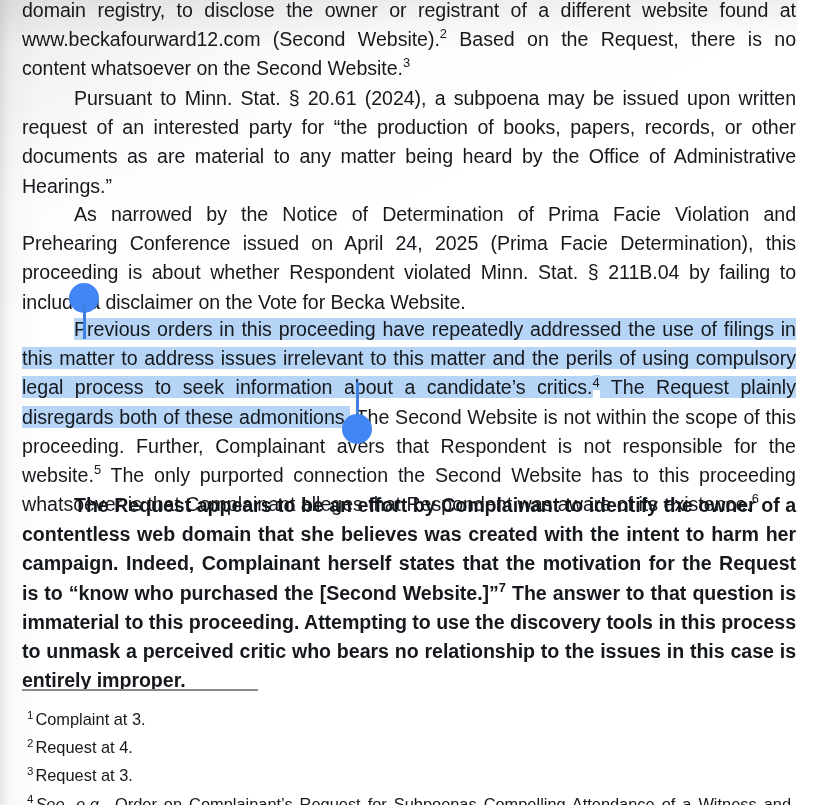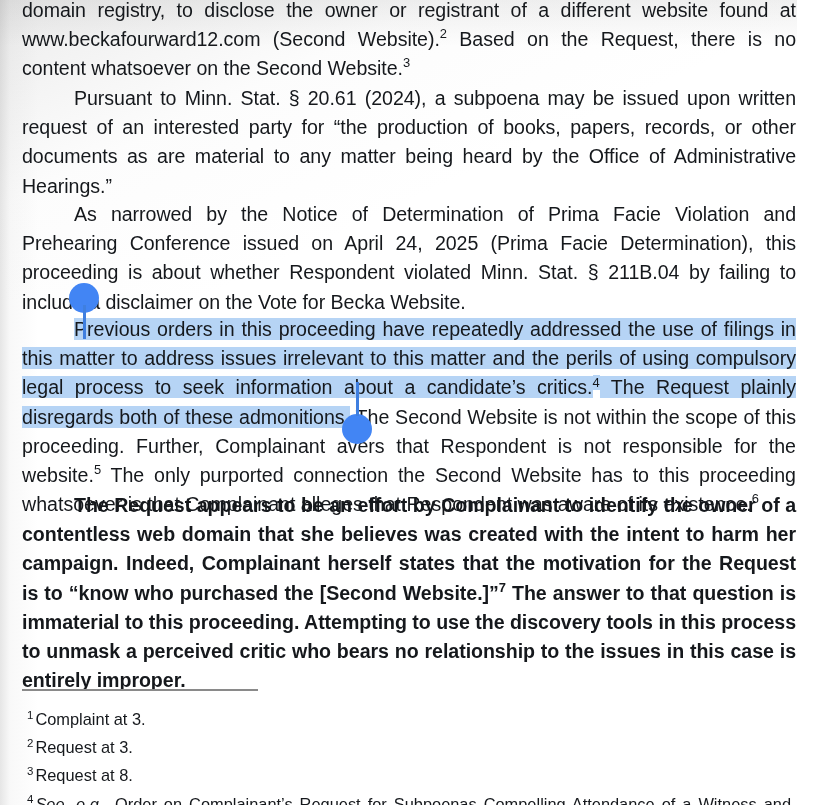--- a/index.html
+++ b/index.html
@@ -180,24 +180,24 @@
     <span>The Request appears to be an effort by Complainant to identify the owner of a contentless web domain that she believes was created with the intent to harm her campaign. Indeed, Complainant herself states that the motivation for the Request is to “know who purchased the [Second Website.]”</span><sup>7</sup><span> The answer to that question is immaterial to this proceeding. Attempting to use the discovery tools in this process to unmask a perceived critic who bears no relationship to the issues in this case is entirely improper.</span>
   </div>
 
   <div id="footnote-rule"></div>
 
   <div class="footnotes">
     <p class="footnote">
       <span class="fn-mark">1</span><span>Complaint at 3.</span>
     </p>
     <p class="footnote">
-      <span class="fn-mark">2</span><span>Request at 3.</span>
-    </p>
-    <p class="footnote">
-      <span class="fn-mark">3</span><span>Request at 8.</span>
+      <span class="fn-mark">2</span><span>Request at 4.</span>
+    </p>
+    <p class="footnote">
+      <span class="fn-mark">3</span><span>Request at 3.</span>
     </p>
     <p class="footnote">
       <span class="fn-mark">4</span><em>See, e.g.,</em><span> Order on Complainant’s Request for Subpoenas Compelling Attendance of a Witness and Production of Documents at 3-4 (Jun. 13, 2023).</span>
     </p>
   </div>
 
 
 </div>
 
 </body></html>

